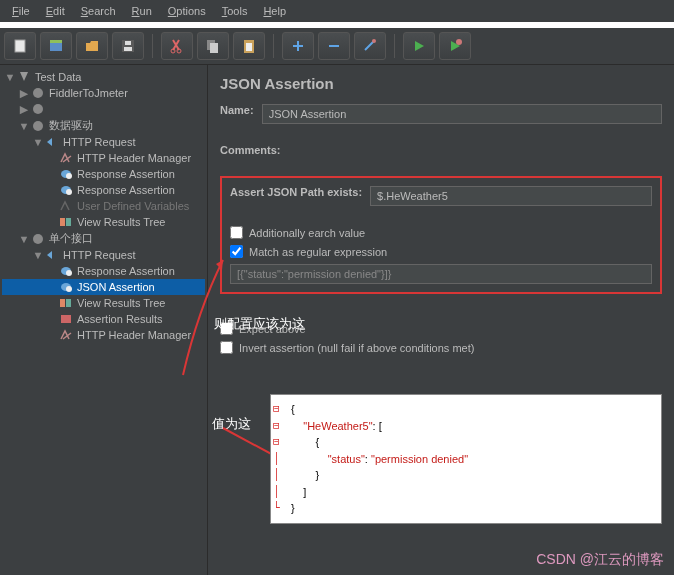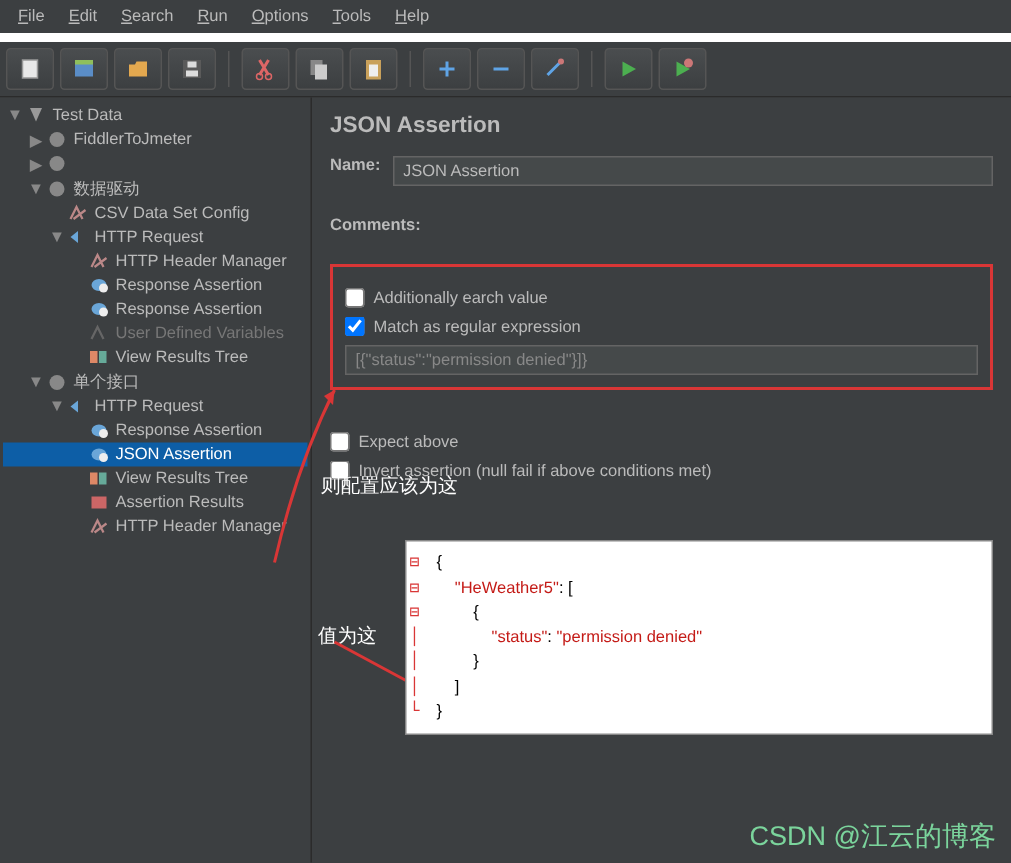--- a/index.html
+++ b/index.html
@@ -22,21 +22,21 @@
 .label { color: #bbbbbb; font-weight: bold; margin-right: 8px; }
 .input { background: #45494a; border: 1px solid #646464; color: #bbbbbb; padding: 3px 6px; flex: 1; }
 .redbox { border: 2px solid #d93636; padding: 8px; margin: 4px 0 10px 0; }
 .chk { display: flex; align-items: center; margin: 6px 0; }
 .chk input { margin-right: 6px; }
 .anno { color: #ffffff; font-size: 13px; position: absolute; }
 .arrow { position: absolute; pointer-events: none; }
 .codebox { background: #fff; color: #000; font-family: monospace; font-size: 12px; padding: 6px 8px 6px 20px; margin-top: 10px; position: relative; border: 1px solid #888; line-height: 1.5; }
 .codebox .gutter { position: absolute; left: 2px; top: 6px; color: #d93636; font-family: monospace; }
 .codebox .str { color: #c41b17; }
-.watermark { position: absolute; right: 10px; bottom: 6px; color: #86efac; font-size: 18px; opacity: 0.85; }
+.watermark { position: absolute; right: 10px; bottom: 6px; color: #f9a8d4; font-size: 14px; opacity: 0.85; }
 svg.ic { display: block; }
 </style>
 </head>
 <body>
 
 <div class="menubar">
   <span><u>F</u>ile</span>
   <span><u>E</u>dit</span>
   <span><u>S</u>earch</span>
   <span><u>R</u>un</span>
@@ -151,29 +151,20 @@
     <div class="tree-item" style="padding-left:16px">
         <span class="tog">▼</span>
         <span class="ico">
           <svg width="12" height="12">
             <circle cx="6" cy="6" r="5" fill="#888"></circle>
           </svg>
         </span>
         <span>数据驱动</span>
       </div>
     <div class="tree-item" style="padding-left:30px">
-        <span class="tog"></span>
-        <span class="ico">
-          <svg width="14" height="12">
-            <path d="M2 10 L6 2 L10 10 M4 10 L12 4" stroke="#b88" stroke-width="1.5" fill="none"></path>
-          </svg>
-        </span>
-        <span>CSV Data Set Config</span>
-      </div>
-    <div class="tree-item" style="padding-left:30px">
         <span class="tog">▼</span>
         <span class="ico">
           <svg width="14" height="12">
             <path d="M2 6 L7 2 L7 10 Z" fill="#6aa6d8"></path>
           </svg>
         </span>
         <span>HTTP Request</span>
       </div>
     <div class="tree-item" style="padding-left:44px">
         <span class="tog"></span>
@@ -295,20 +286,24 @@
     <div class="title">JSON Assertion</div>
     <div class="row">
       <span class="label">Name:</span>
       <input class="input" value="JSON Assertion" style="">
     </div>
     <div class="row">
       <span class="label">Comments:</span>
     </div>
 
     <div class="redbox">
+      <div class="row">
+        <span class="label">Assert JSON Path exists:</span>
+        <input class="input" value="$.HeWeather5" style="">
+      </div>
       <div class="chk">
           <input type="checkbox" style="">
           <span>Additionally earch value</span>
         </div>
       <div class="chk">
           <input type="checkbox" checked="" style="">
           <span>Match as regular expression</span>
         </div>
       <input class="input" style="color: rgb(136, 136, 136); width: 100%;" value="[{&quot;status&quot;:&quot;permission denied&quot;}]}">
     </div>

